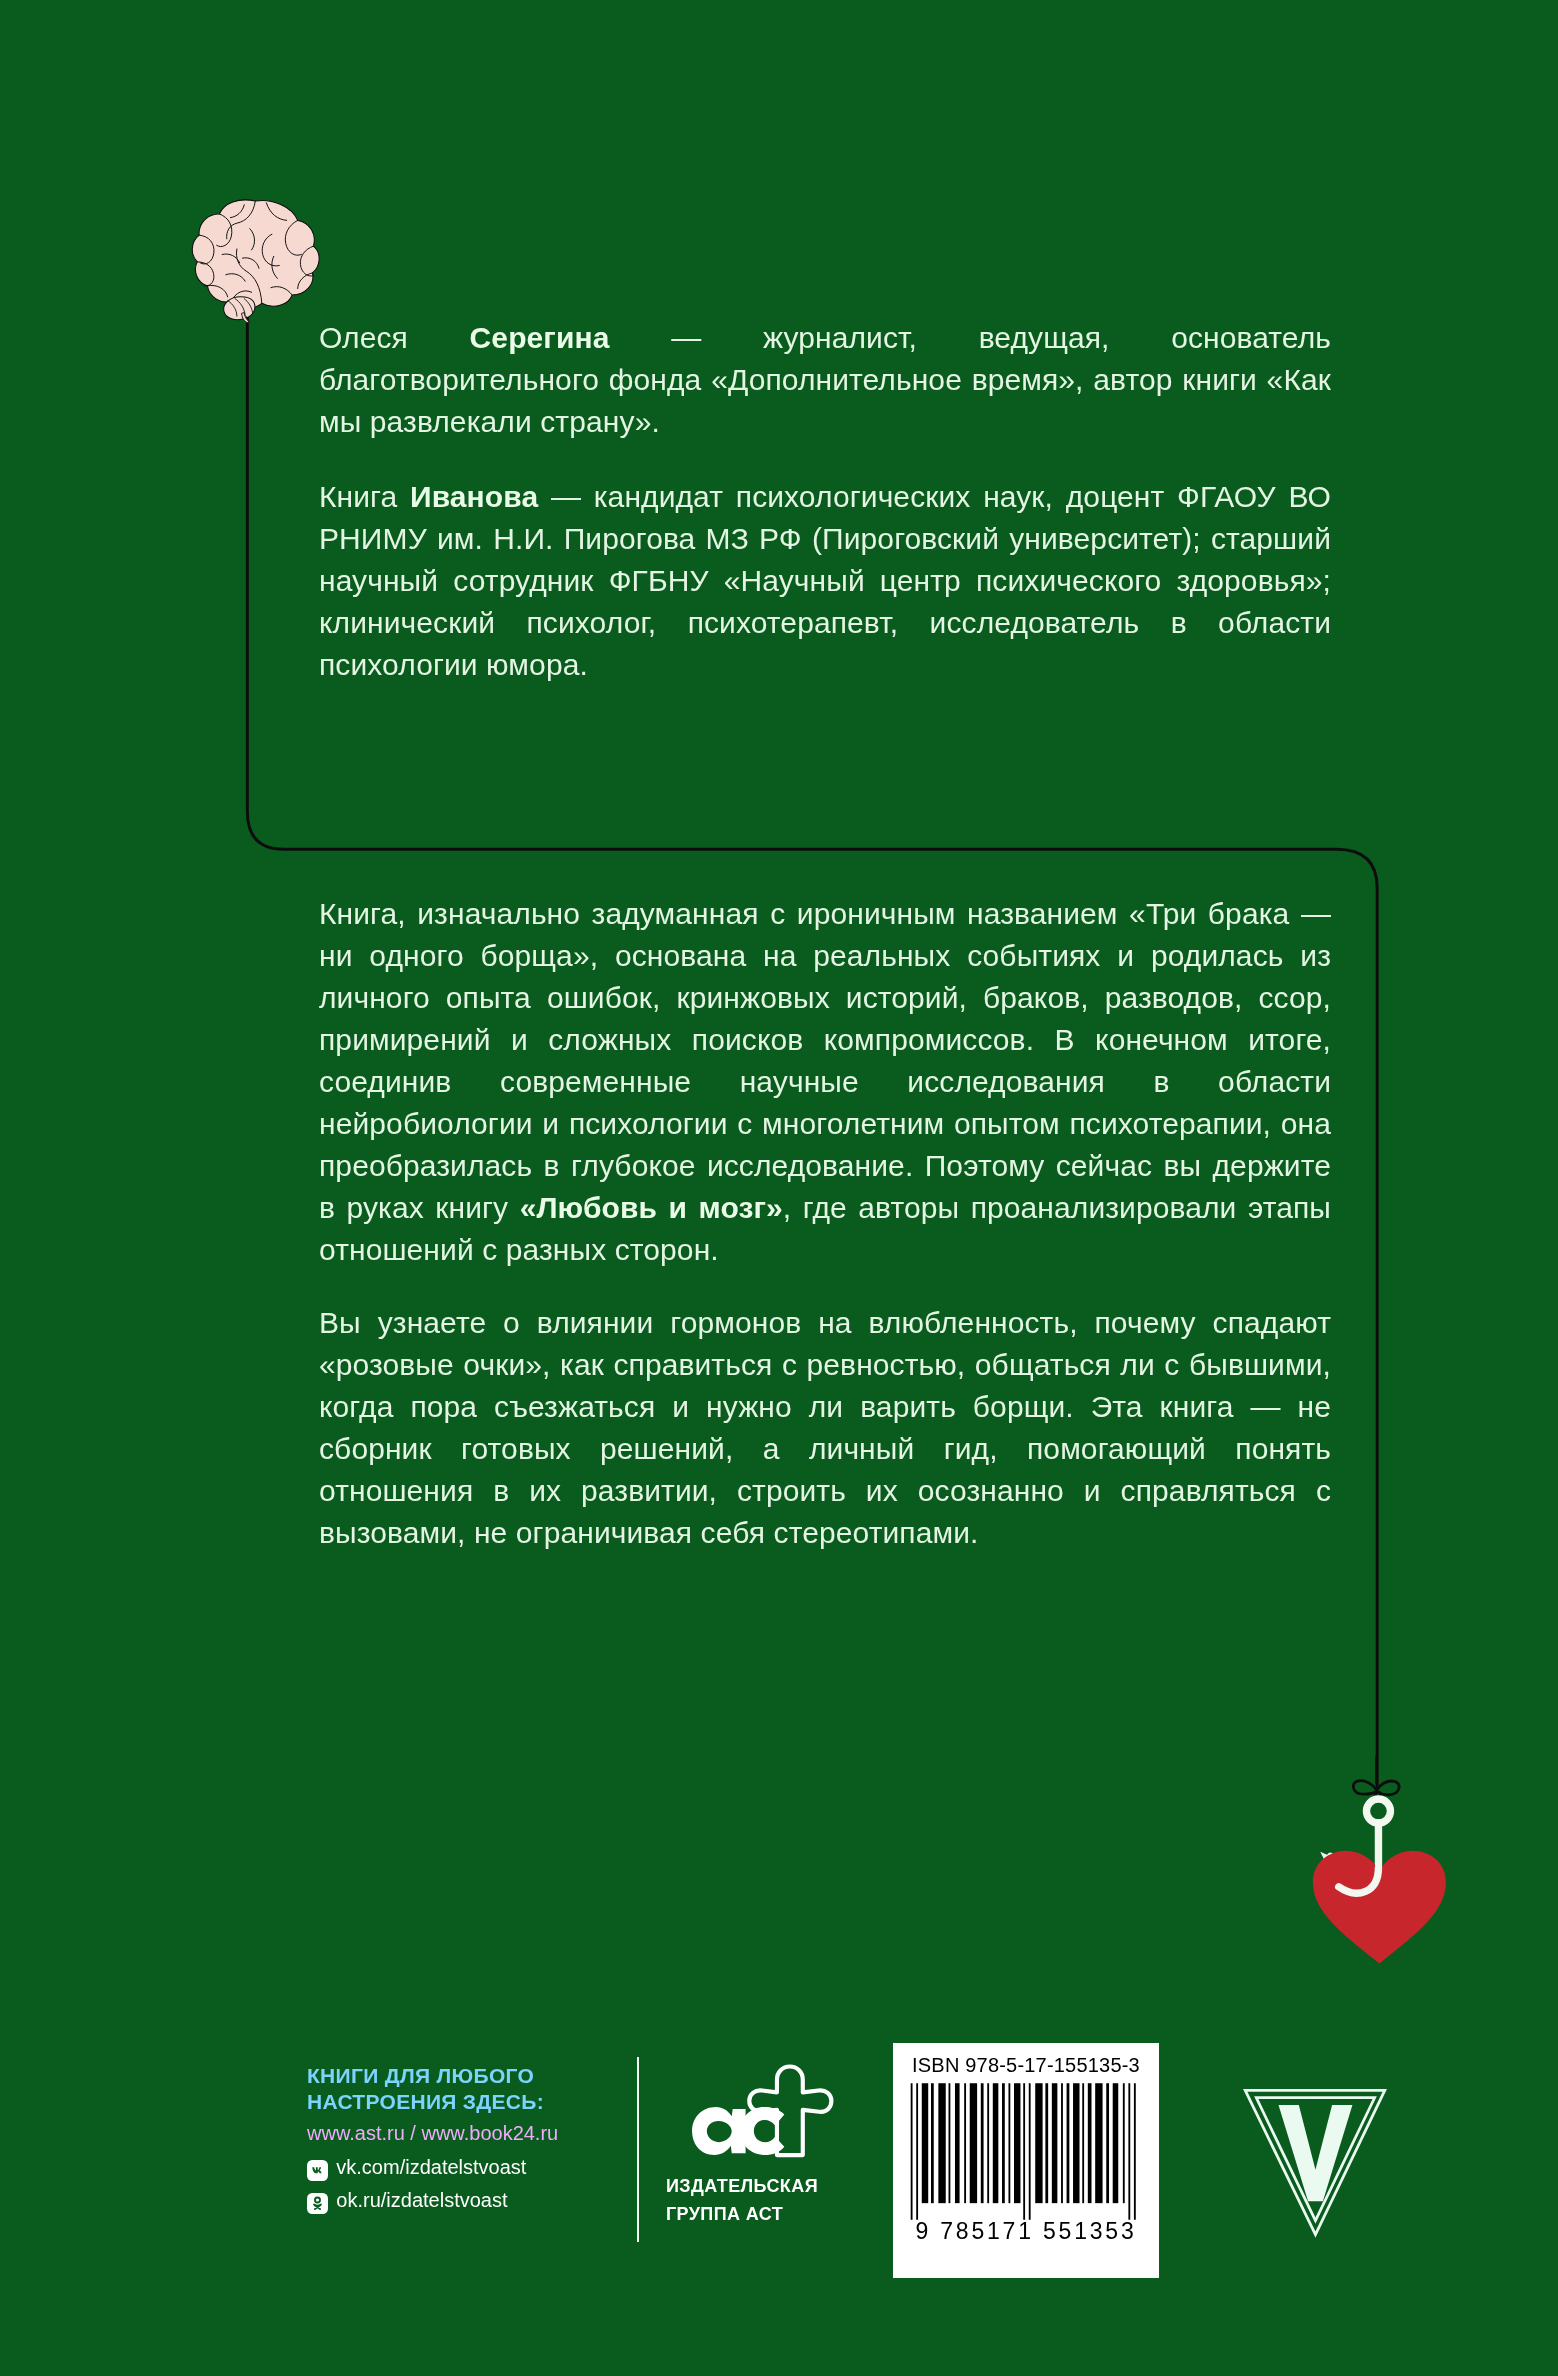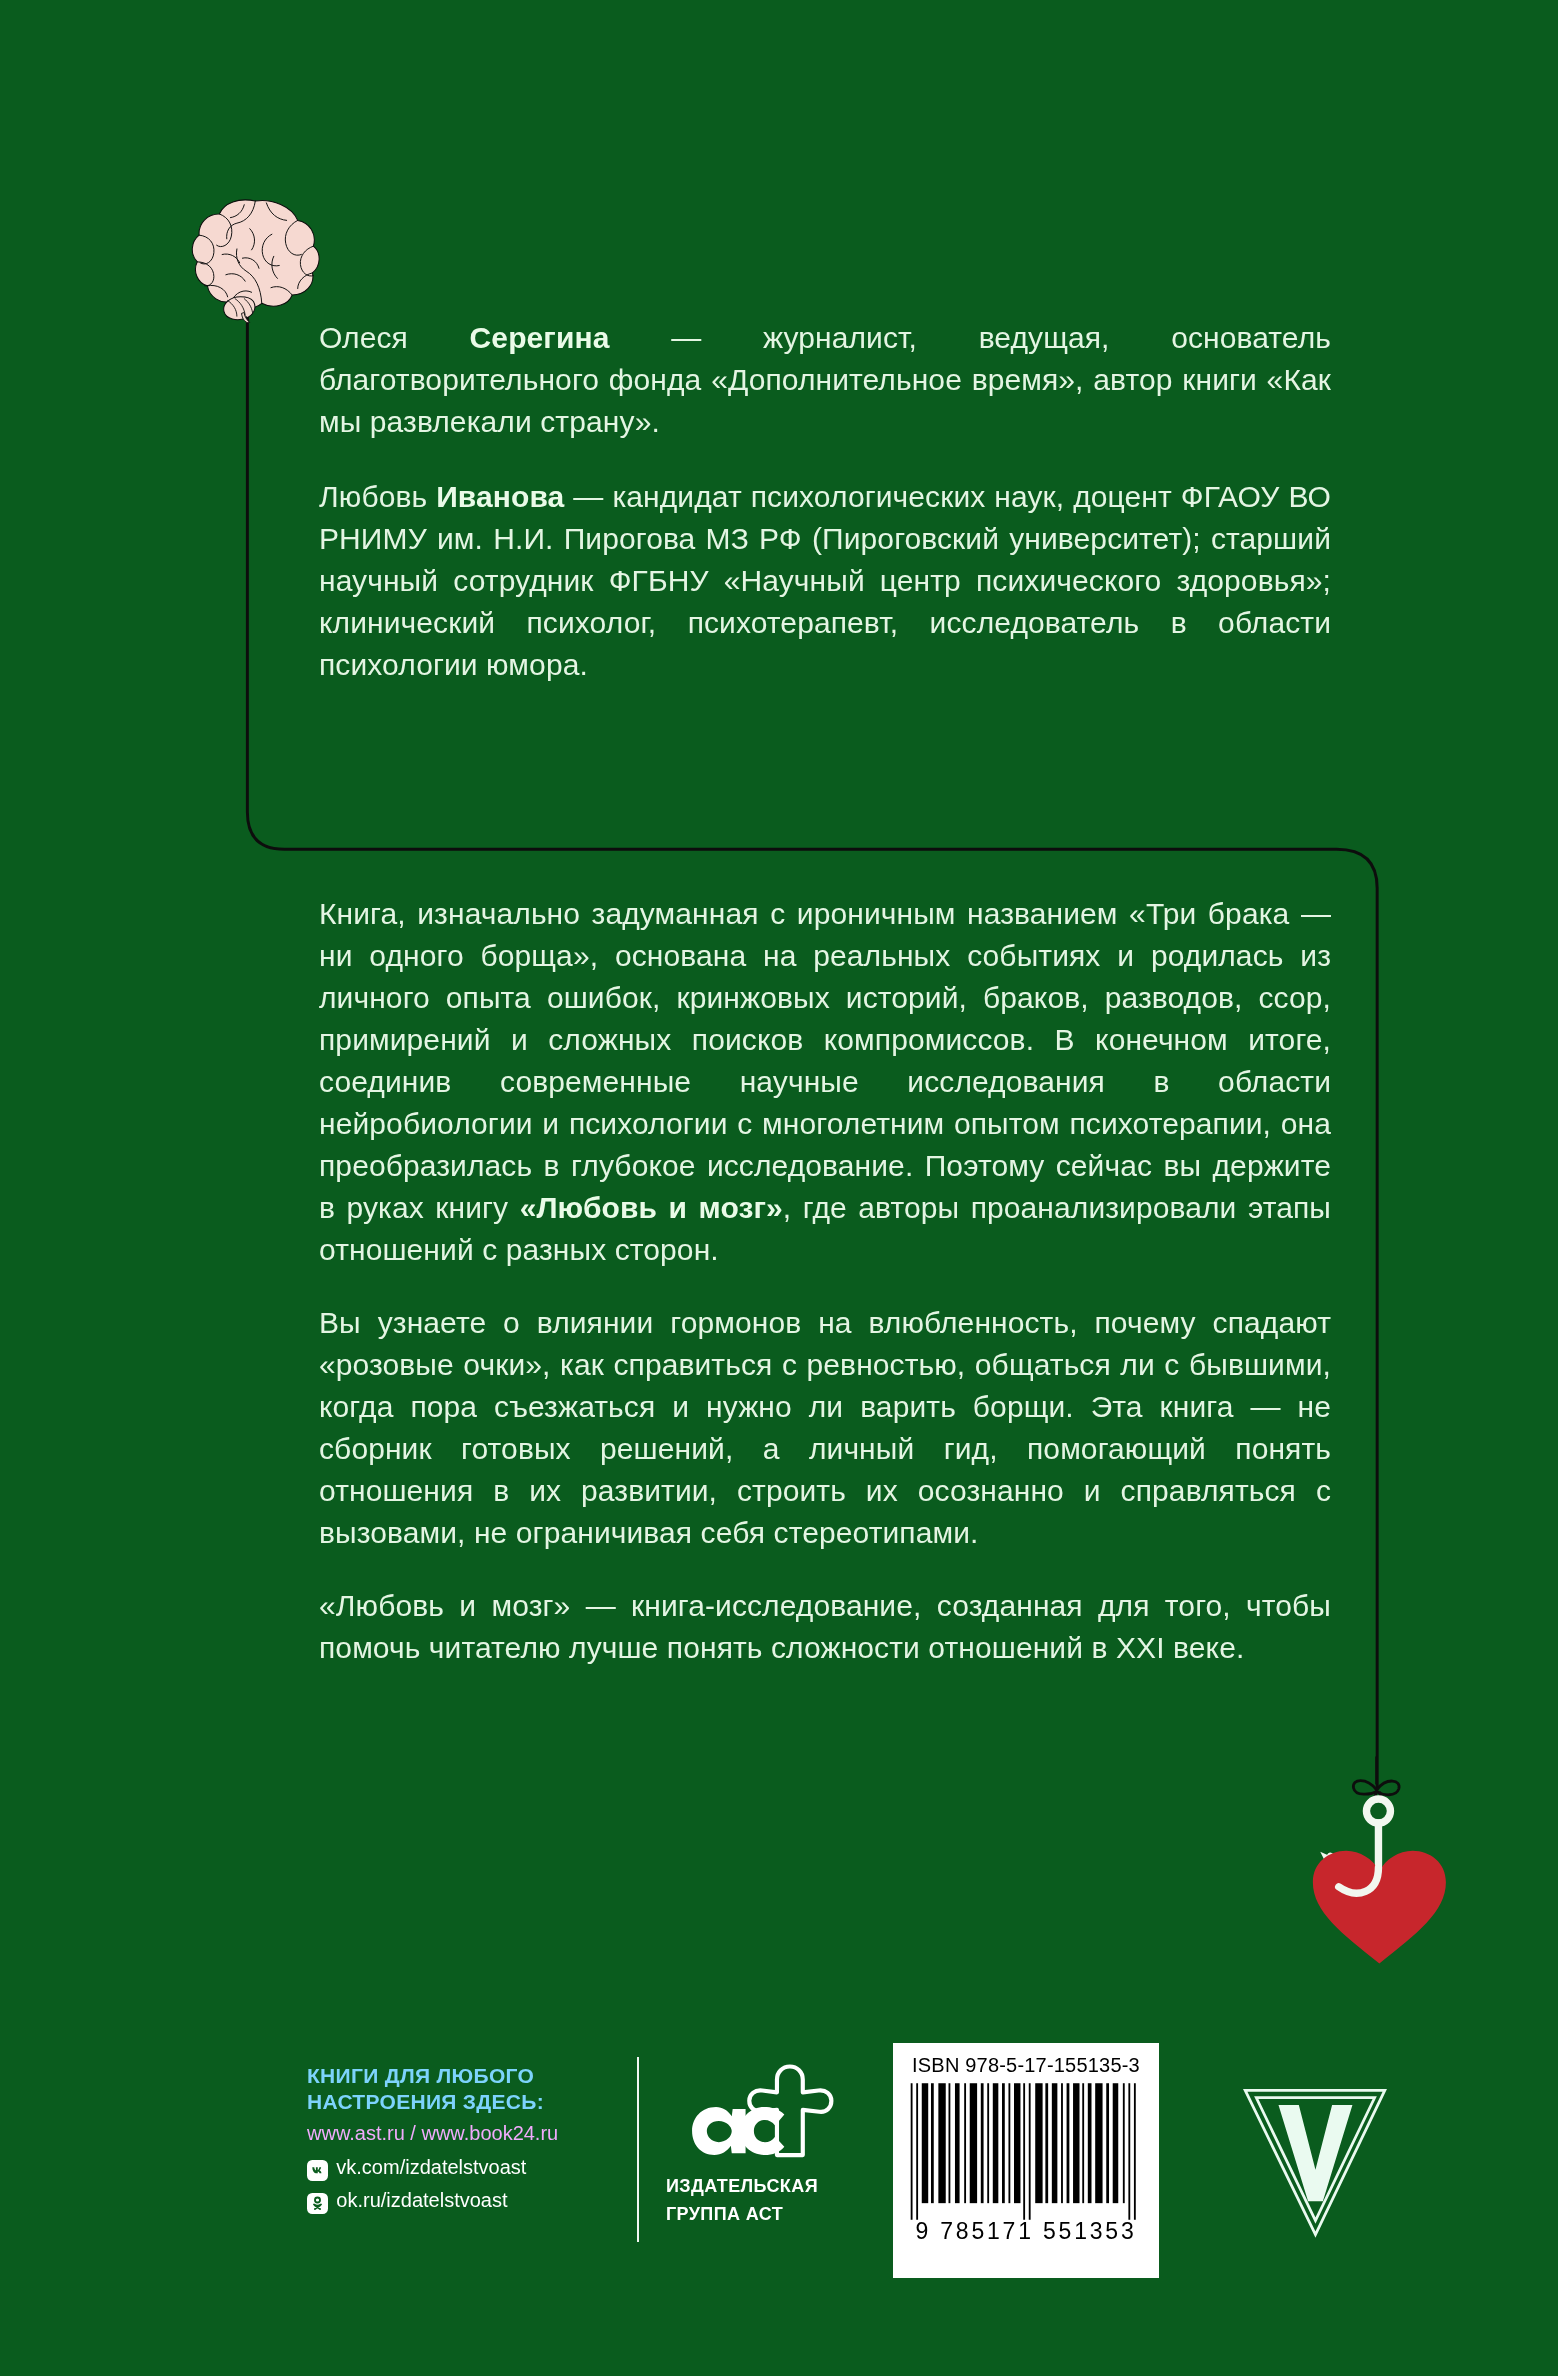--- a/index.html
+++ b/index.html
@@ -244,27 +244,26 @@
       <path d="M50 110 C56 114 60 120 61 128"></path>
       <path d="M60 110 C65 114 68 119 69 125"></path>
     </g>
 
     <path d="M62 129 C63 136 62 134 63 136" fill="none" stroke="#0d0d0d" stroke-width="1.1"></path>
     <path d="M57 126 C58 132 60 134 63 136 L66 136 C62 132 60 129 60 125 Z" fill="#f6d9d1" stroke="#0d0d0d" stroke-width="1"></path>
   </svg>
 
   <div class="authors">
     <p class="para"><span>Олеся </span><b>Серегина</b><span> — журналист, ведущая, основатель благотворительного фонда «Дополнительное время», автор книги «Как мы развлекали страну».</span></p>
-    <p class="para"><span>Любовь </span><b>Иванова</b><span> — кандидат психологических наук, доцент ФГАОУ ВО РНИМУ им. Н.И. Пирогова МЗ РФ (Пироговский университет); старший научный сотрудник ФГБНУ «Научный центр психического здоровья»; клинический психолог, психотерапевт, исследователь в области психологии юмора.</span></p>
+    <p class="para"><span>Книга </span><b>Иванова</b><span> — кандидат психологических наук, доцент ФГАОУ ВО РНИМУ им. Н.И. Пирогова МЗ РФ (Пироговский университет); старший научный сотрудник ФГБНУ «Научный центр психического здоровья»; клинический психолог, психотерапевт, исследователь в области психологии юмора.</span></p>
   </div>
 
   <div class="blurb">
     <p class="para"><span>Книга, изначально задуманная с ироничным названием «Три брака — ни одного борща», основана на реальных событиях и родилась из личного опыта ошибок, кринжовых историй, браков, разводов, ссор, примирений и сложных поисков компромиссов. В конечном итоге, соединив современные научные исследования в области нейробиологии и психологии с многолетним опытом психотерапии, она преобразилась в глубокое исследование. Поэтому сейчас вы держите в руках книгу </span><b>«Любовь и мозг»</b><span>, где авторы проанализировали этапы отношений с разных сторон.</span></p>
     <p class="para">Вы узнаете о влиянии гормонов на влюбленность, почему спадают «розовые очки», как справиться с ревностью, общаться ли с бывшими, когда пора съезжаться и нужно ли варить борщи. Эта книга — не сборник готовых решений, а личный гид, помогающий понять отношения в их развитии, строить их осознанно и справляться с вызовами, не ограничивая себя стереотипами.</p>
-    <p class="para">«Любовь и мозг» — книга-исследование, созданная для того, чтобы помочь читателю лучше понять сложности отношений в XXI веке.</p>
   </div>
 
   <svg class="heart-hook" viewBox="0 0 210 240">
 
     <g fill="none" stroke="#0d0d0d" stroke-width="3">
       <path d="M97 8 L97 38"></path>
       <path d="M97 44 C86 30 70 32 72 42 C74 51 90 50 99 45"></path>
       <path d="M97 44 C108 30 124 33 121 43 C118 52 104 50 97 46"></path>
       <path d="M97 46 L93 58 M100 46 L104 58"></path>
     </g>

